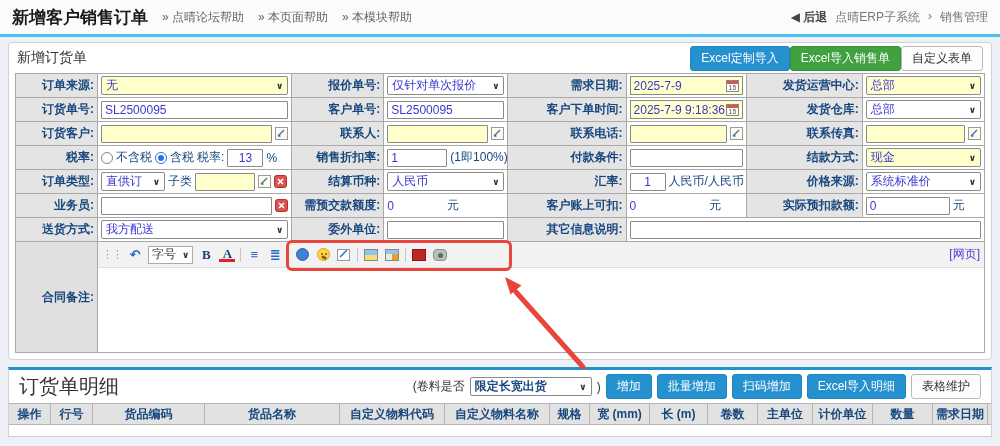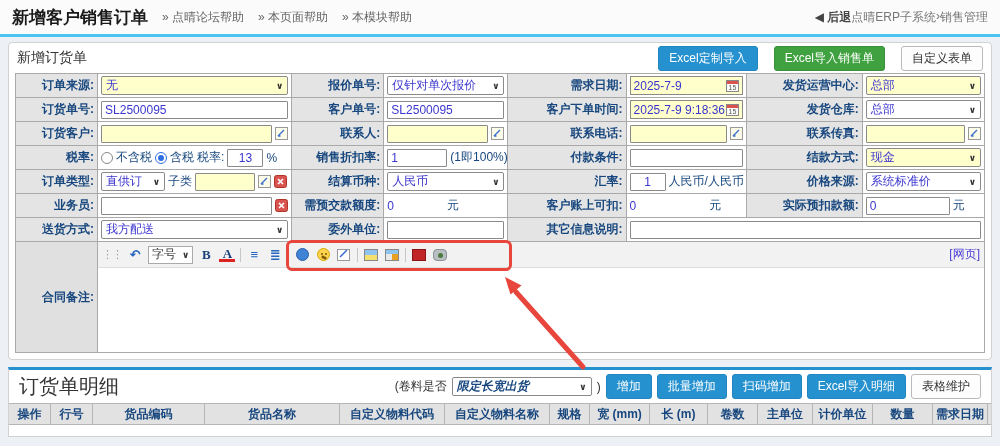--- a/index.html
+++ b/index.html
@@ -3,30 +3,30 @@
 <meta charset="utf-8">
 <style>
   * { margin:0; padding:0; box-sizing:border-box; }
   html,body { width:1000px; height:446px; overflow:hidden; background:#edf0f4;
     font-family:"Liberation Sans","DejaVu Sans",sans-serif; font-size:12px; color:#333; position:relative; }
 
   
   .topbar { height:34px; background:#fbfbfb; display:flex; align-items:center; padding:0 12px; }
   .page-title { font-size:17px; font-weight:bold; color:#1a1a1a; }
   .hlink { color:#666; margin-left:14px; font-size:12px; cursor:pointer; }
-  .topnav { margin-left:auto; color:#777; display:flex; align-items:flex-start; }
+  .topnav { margin-left:auto; color:#777; display:flex; align-items:flex-start; gap:8px; }
   .back-link { color:#444; font-weight:bold; cursor:pointer; }
   .crumb { color:#777; cursor:pointer; }
   .cyanline { height:3px; background:#49c3f1; }
 
   
   .card { margin:5px 8px 0; background:#fff; border:1px solid #d2d2d2; border-radius:4px; }
   .card-head { height:30px; display:flex; align-items:center; padding:0 8px; }
   .card-title { font-size:14px; color:#333; }
-  .head-btns { margin-left:auto; display:flex; gap:16px; }
+  .head-btns { margin-left:auto; display:flex; gap:0; }
   .btn { border-radius:3px; padding:3px 10px; font-size:12px; cursor:pointer; border:1px solid #b9b9b9; background:#fdfdfd; color:#333; white-space:nowrap; }
   .btn.blue { background:#2591cf; border-color:#2186c0; color:#fff; }
   .btn.green { background:#3fa13f; border-color:#389038; color:#fff; }
 
   
   table.form { width:calc(100% - 12px); margin:0 6px 6px; border-collapse:collapse; table-layout:fixed; }
   td { border:1px solid #a9a9a9; height:24px; padding:1px 3px; font-size:12px; overflow:hidden; }
   td.l { background:#e4e4e4; color:#17477e; font-weight:bold; text-align:right; white-space:nowrap; }
   td.f { background:#fff; }
   .frow { display:flex; align-items:center; gap:3px; width:100%; }
@@ -71,21 +71,21 @@
   .eye { background:#b9bec2; border:1px solid #8d9296; border-radius:4px; position:relative; }
   .eye::after{content:"";position:absolute;left:4px;top:3px;width:5px;height:5px;border-radius:50%;background:#4c7a3f;}
   .webpage-link { margin-left:auto; color:#4b3bd6; cursor:pointer; }
   .ebody { flex:1; background:#fff; }
 
   
   .detail-card { border-top:3px solid #2591cf; margin-top:7px; border-radius:0; height:70px; overflow:hidden; }
   .detail-head { height:33px; display:flex; align-items:center; padding:0 10px; gap:5px; }
   .detail-title { font-size:20px; color:#333; margin-right:auto; }
   .roll-txt { color:#333; }
-  .roll-sel { width:140px; flex:none; color:#17477e; font-weight:bold;font-style:italic; }
+  .roll-sel { width:122px; flex:none; color:#17477e; font-weight:bold; }
   .dheader { display:flex; background:#e2e2e2; border-top:1px solid #b5b5b5; border-bottom:1px solid #b5b5b5; height:22px; }
   .dh { flex:none; border-right:1px solid #b5b5b5; display:flex; align-items:center; justify-content:center;
         color:#17477e; font-weight:bold; font-size:12px; white-space:nowrap; overflow:hidden; }
 
   
   .redbox { position:absolute; left:286px; top:240px; width:226px; height:31px; border:3px solid #e8453c; border-radius:6px; pointer-events:none; }
   .arrow-svg { position:absolute; left:0; top:0; pointer-events:none; }
 </style>
 </head>
 <body>

